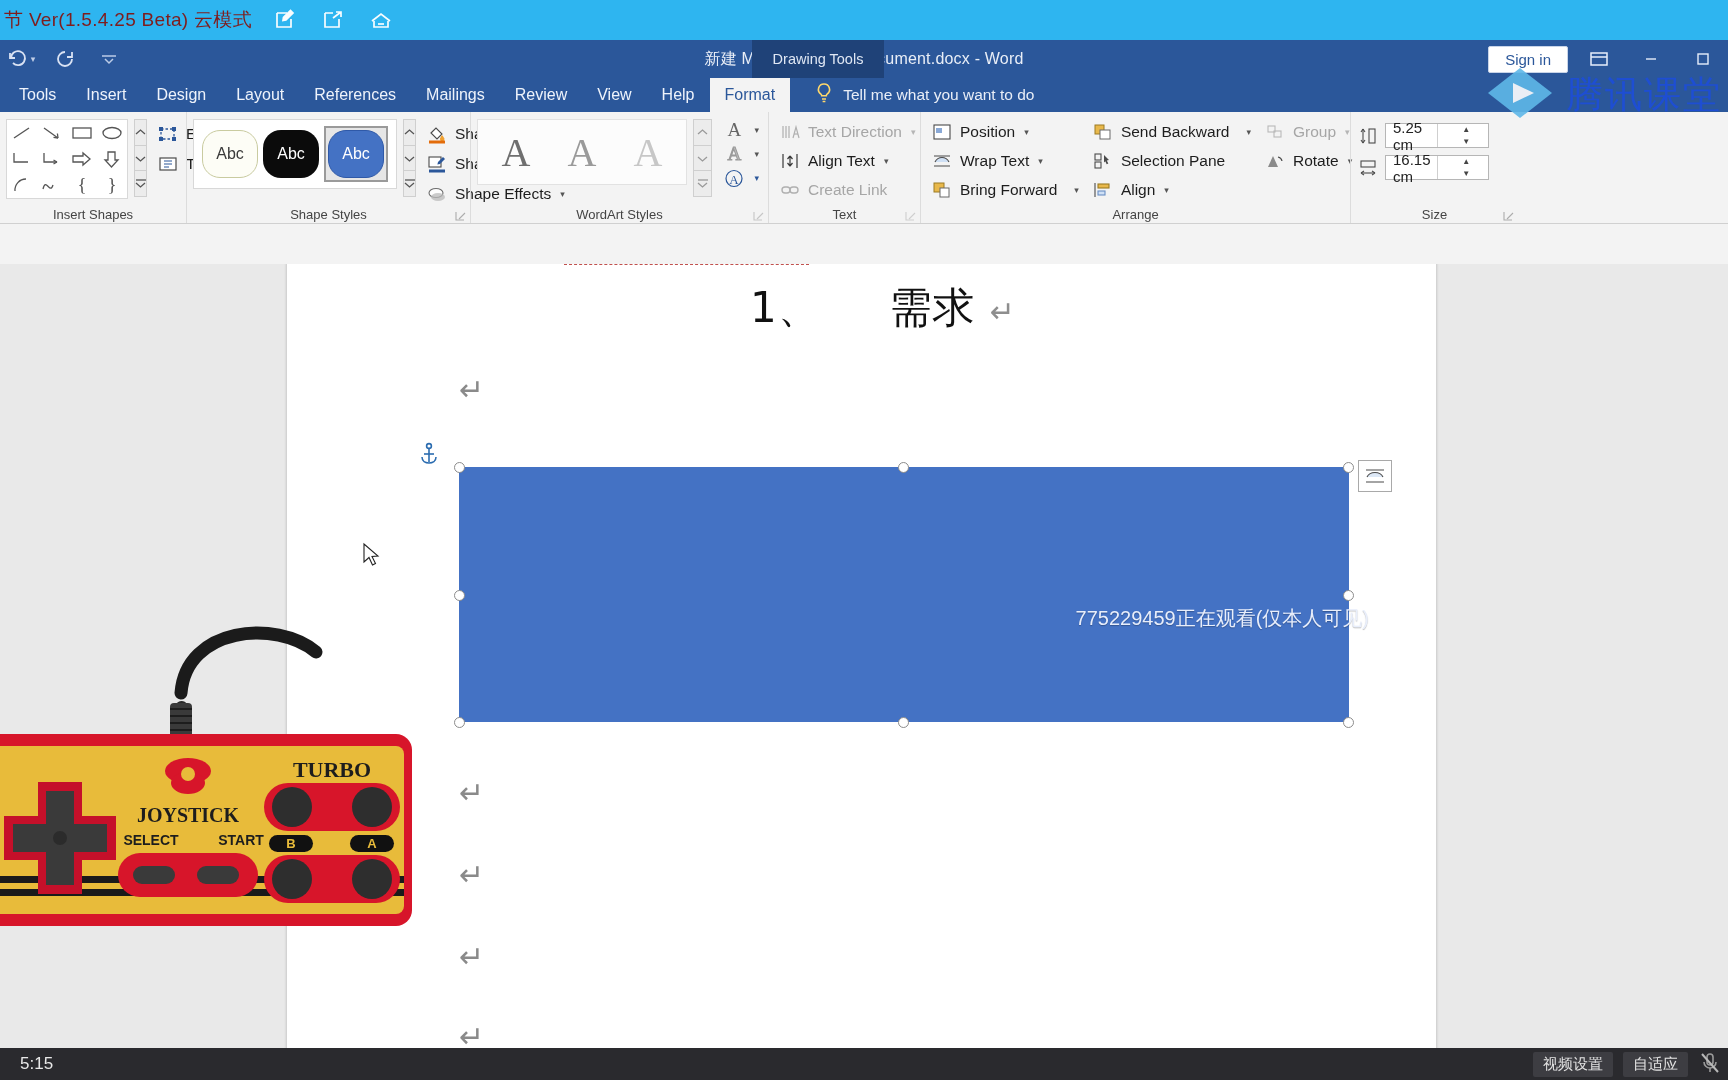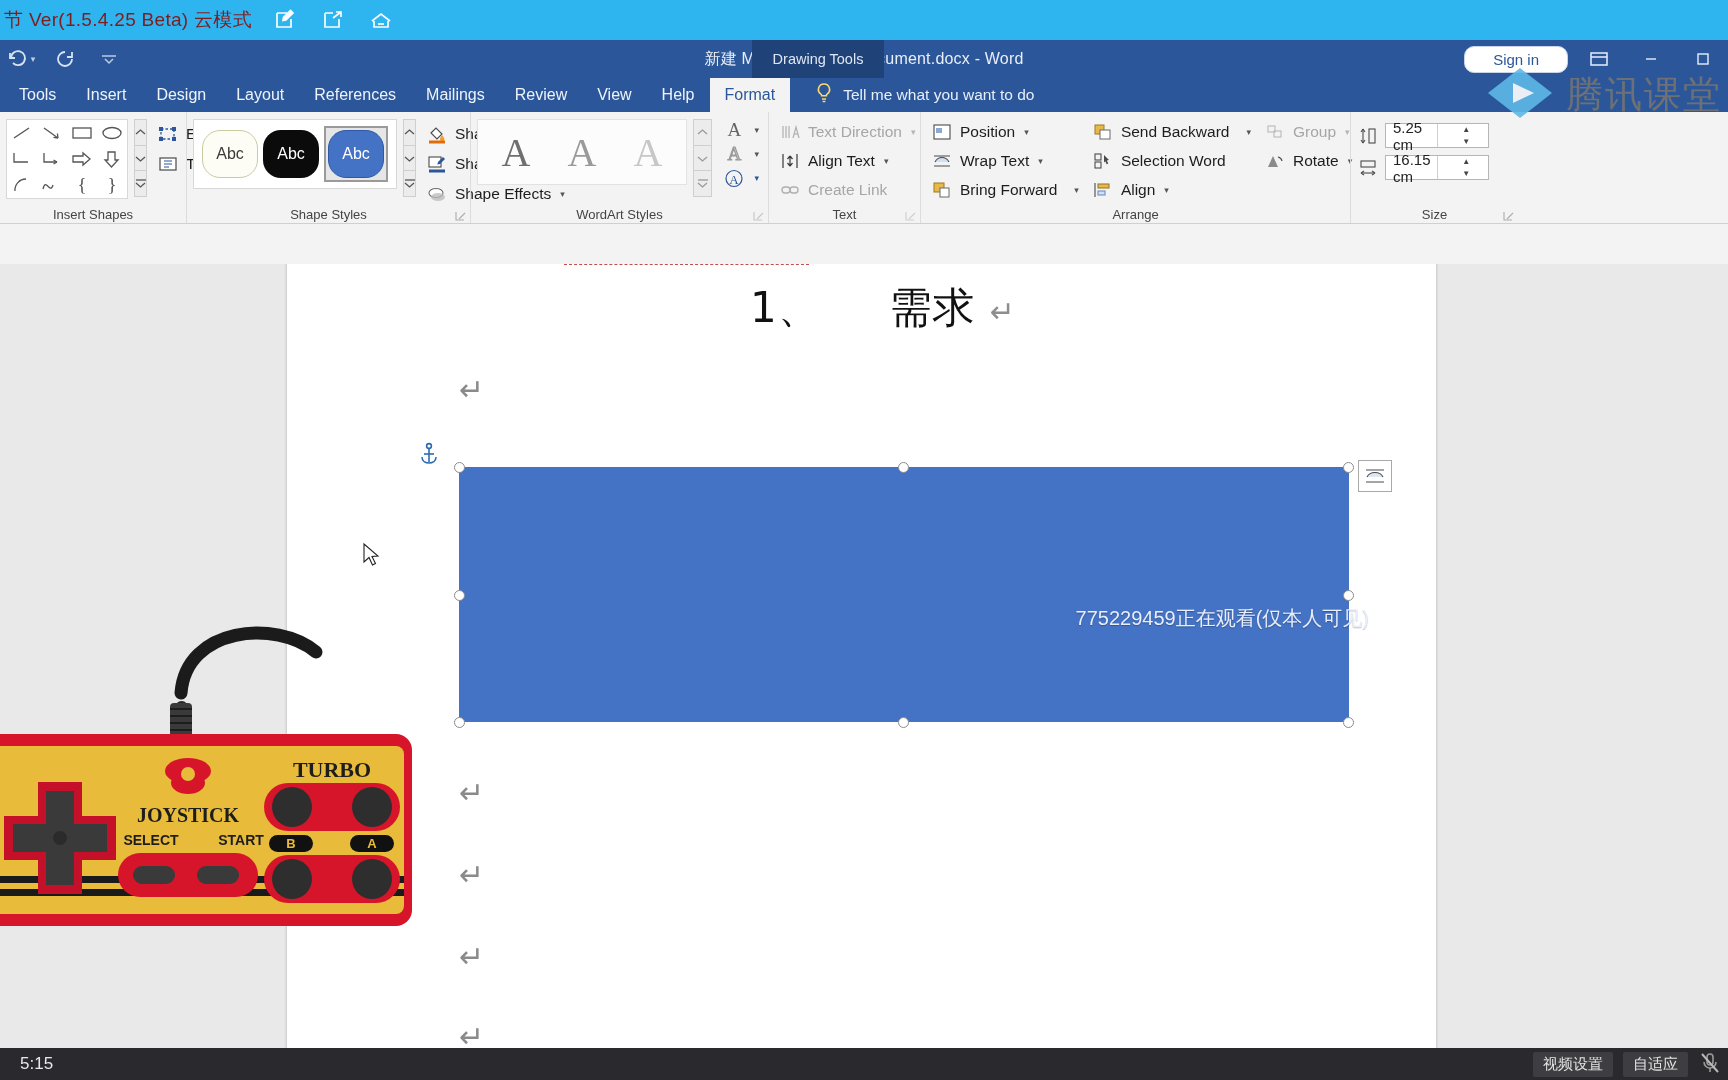--- a/index.html
+++ b/index.html
@@ -40,21 +40,21 @@
     letter-spacing:.2px;
   }
   .contextual-tab-label{
     position:absolute; left:752px; top:0; width:132px; height:38px;
     background:#1f4278; color:#dfe7f4; font-size:14.5px;
     display:flex; align-items:center; justify-content:center;
   }
   .win-right{ position:absolute; right:4px; top:0; height:38px; display:flex; align-items:center; gap:10px;}
   .signin{
     background:#fff; color:#2b579a; font-size:15px;
-    padding:4px 28px; border:1px solid #c8d4e8; border-radius:10px;
+    padding:4px 16px; border:1px solid #c8d4e8; border-radius:2px;
   }
   .win-btn{ width:42px;height:38px; display:flex;align-items:center;justify-content:center; color:#e7eefb;}
   
   .tabstrip{
     height:34px; background:#2b579a; display:flex; align-items:stretch;
     padding-left:4px; position:relative;
   }
   .tab{
     padding:0 15px; display:flex; align-items:center; color:#eef3fb;
     font-size:16px; white-space:nowrap;
@@ -193,21 +193,21 @@
   }
   #player-bar .ptime{ padding-left:20px; color:#e8e8e8; font-size:17px;}
   #player-bar .pright{ margin-left:auto; display:flex; align-items:center; gap:10px; padding-right:6px;}
   #player-bar .pbtn{ background:#3d3d42; color:#e2e2e2; padding:3px 10px; font-size:15px; border-radius:2px;}
   
   #watermark{
     position:absolute; right:6px; top:62px; display:flex; align-items:center; gap:8px;
     z-index:35; pointer-events:none;
   }
   #watermark .wm-text{
-    font-size:37px; color:#737373; opacity:.92; letter-spacing:2px;
+    font-size:37px; color:#1d4ed8; opacity:.92; letter-spacing:2px;
     font-family:Liberation Serif, serif;
   }
 </style>
 </head>
 <body>
 
 <div id="cast-bar">
   <span class="cast-title">节 Ver(1.5.4.25 Beta)  云模式</span>
   <span class="cast-ico">
     <svg width="24" height="24" viewBox="0 0 24 24" fill="none" stroke="#ffffff" stroke-width="1.7">
@@ -628,21 +628,21 @@
             <span class="caret" style="margin-left:10px">▾</span>
           </div>
           <div class="mi">
             <span class="ic">
               <svg width="20" height="18" viewBox="0 0 20 18" fill="none" stroke="#4a4a4a" stroke-width="1.1">
                 <rect x="2" y="2" width="6" height="6"></rect>
                   <rect x="2" y="10" width="6" height="6"></rect>
                 <path d="M11 3l5 5-2.2.4 1.5 3-1.6.8-1.4-3L11 10.5z" fill="#4a4a4a" stroke="none"></path>
               </svg>
             </span>
-            <span>Selection Word</span>
+            <span>Selection Pane</span>
           </div>
           <div class="mi">
             <span class="ic">
               <svg width="20" height="18" viewBox="0 0 20 18" fill="none" stroke="#4a4a4a" stroke-width="1.1">
                 <path d="M2 2v14"></path>
                   <rect x="5" y="3" width="11" height="4" fill="#e8b84b" stroke="#9c7b22"></rect>
                 <rect x="5" y="10" width="7" height="4" fill="#cfe0f5" stroke="#6a8fc4"></rect>
               </svg>
             </span>
             <span>Align</span>

